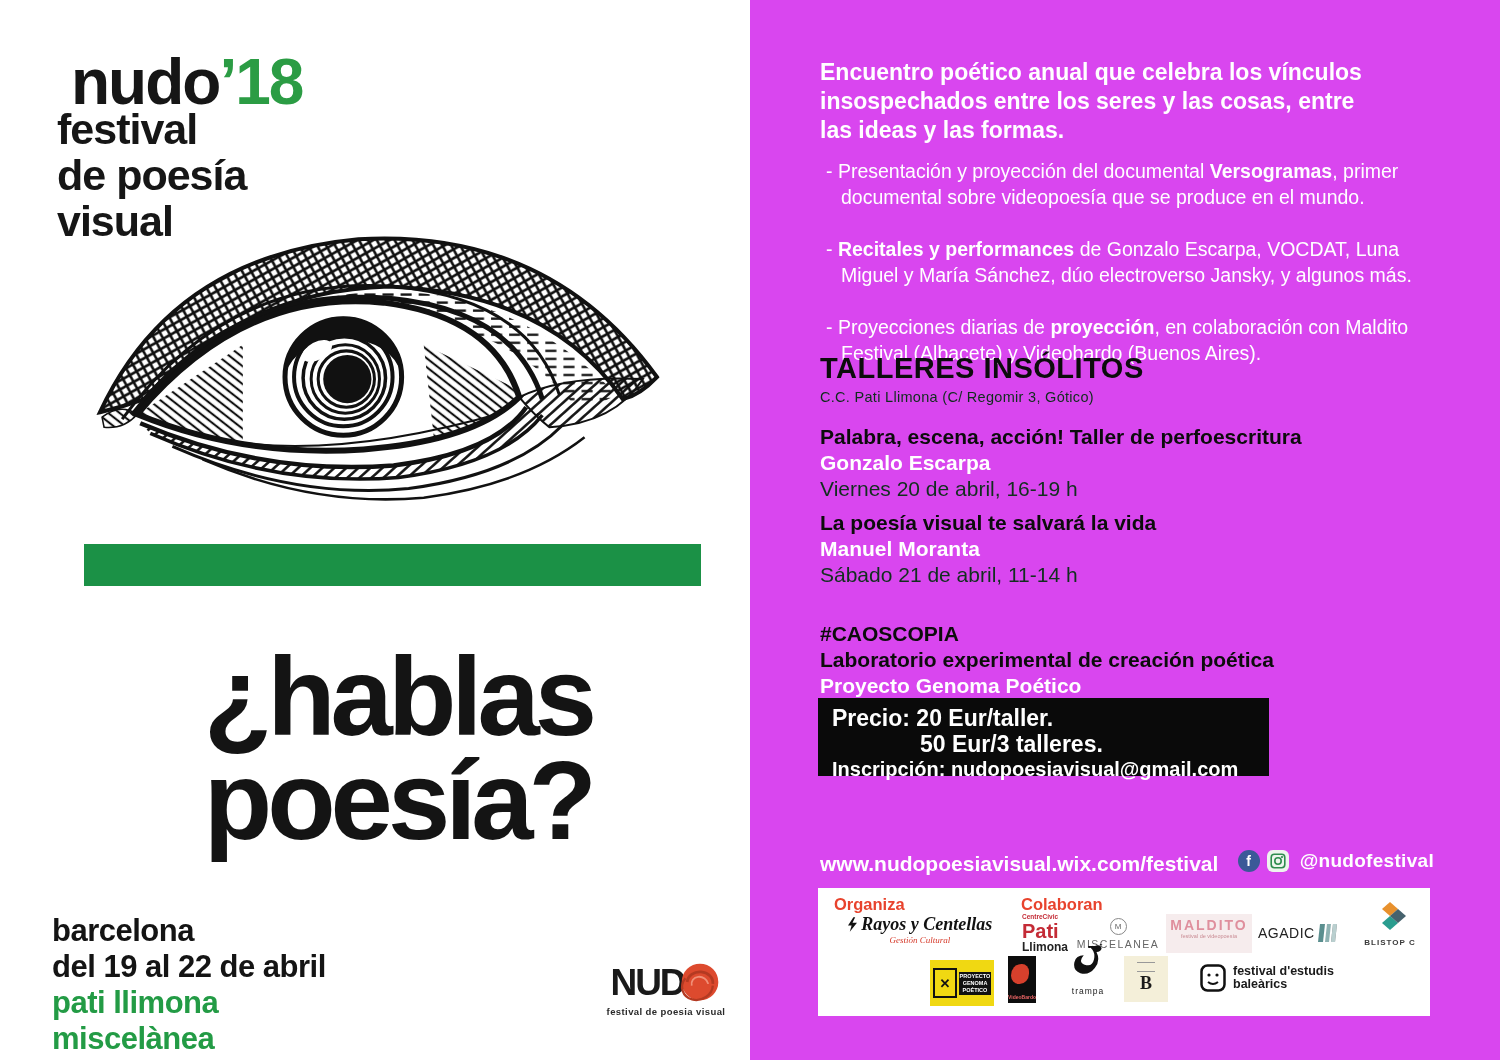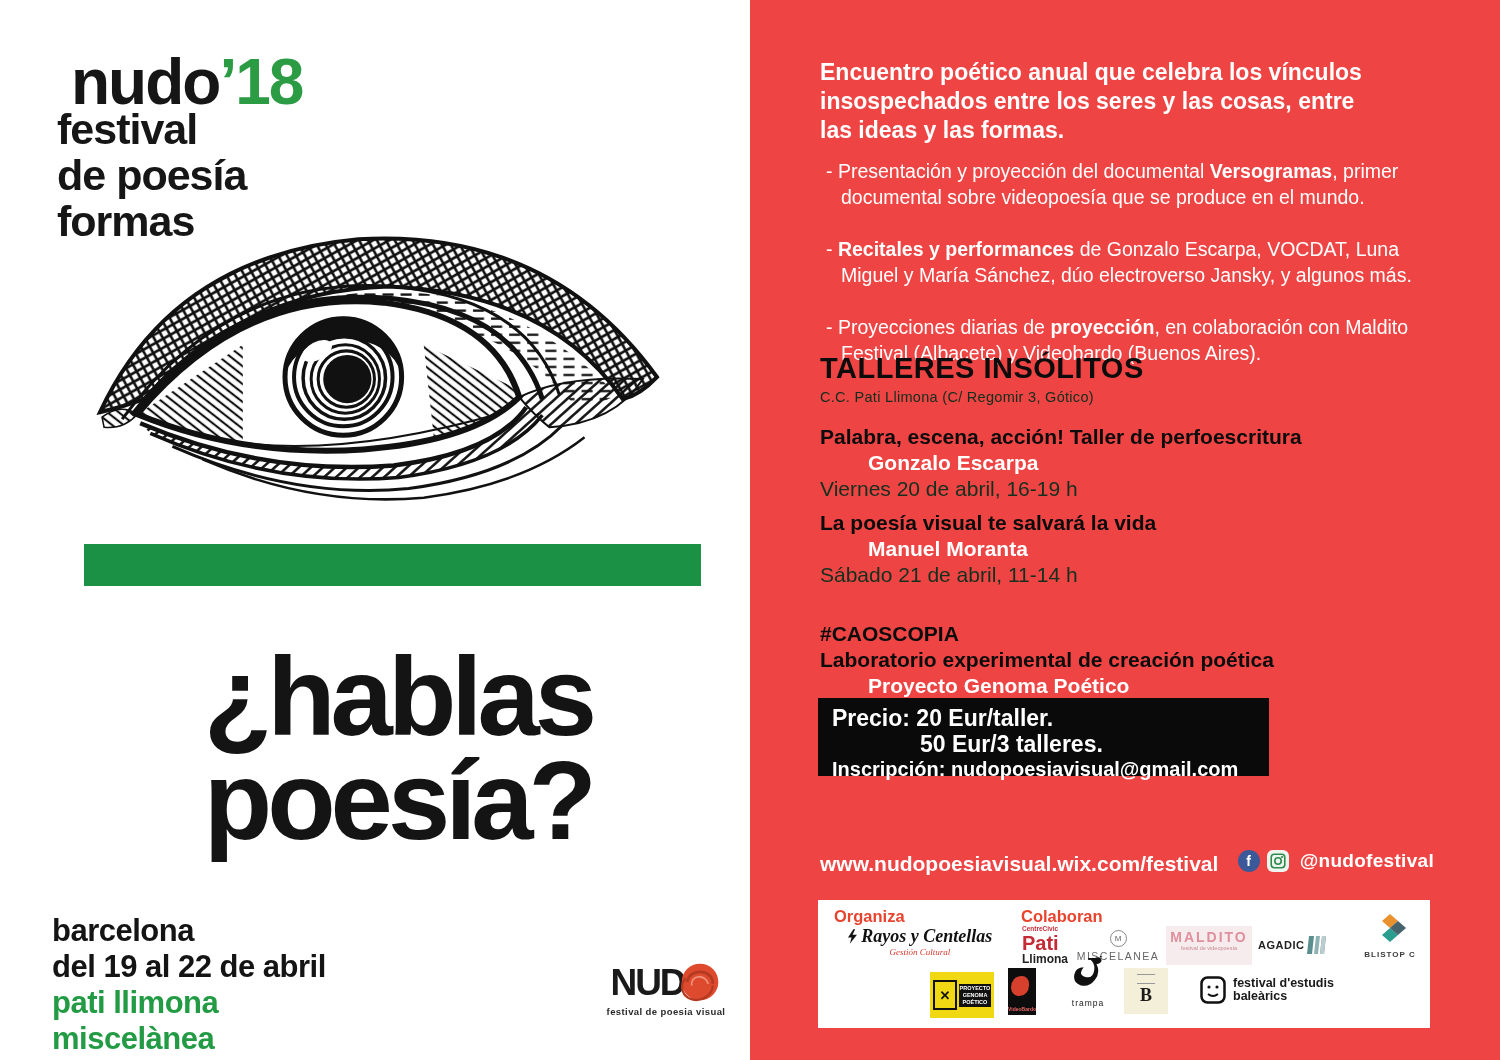--- a/index.html
+++ b/index.html
@@ -18,70 +18,70 @@
             font-size:112px;font-weight:800;line-height:104px;letter-spacing:-5px;color:#141414;}
   .loc{position:absolute;left:52px;top:913px;font-size:31px;font-weight:800;
        line-height:36px;letter-spacing:-0.5px;color:#141414;}
   .loc .green{color:#239b45;}
   .stamp{position:absolute;left:596px;top:960px;width:140px;text-align:center;}
   .stamp-row{display:flex;align-items:center;justify-content:center;}
   .stamp-text{font-size:37px;font-weight:700;letter-spacing:-2px;color:#1a1a1a;line-height:1;}
   .stamp-knot{margin-left:-7px;}
   .stamp-tag{font-size:9.5px;font-weight:600;color:#2a2a2a;letter-spacing:0.4px;margin-top:2px;}
   
-  .right-panel{position:absolute;left:750px;top:0;width:750px;height:1060px;background:#ef4444;}
+  .right-panel{position:absolute;left:750px;top:0;width:750px;height:1060px;background:#d946ef;}
   .intro{position:absolute;left:70px;top:58px;width:566px;font-size:23px;font-weight:800;
          color:#ffffff;line-height:29px;}
   .bullets{position:absolute;left:76px;top:158px;width:604px;margin:0;padding:0;list-style:none;}
   .bullets li{font-size:19.5px;line-height:26px;color:#ffffff;font-weight:500;
               margin-bottom:26px;padding-left:15px;text-indent:-15px;}
   .bullets b{font-weight:800;}
   .talleres-h{position:absolute;left:70px;top:352px;margin:0;font-size:29px;font-weight:800;
               color:#0c0c0c;letter-spacing:0.5px;}
   .venue-sub{position:absolute;left:70px;top:389px;font-size:14.5px;font-weight:500;
              color:#0f2e1c;letter-spacing:0.3px;}
   .workshop{position:absolute;left:70px;width:600px;}
   .w1{top:424px;} .w2{top:510px;} .w3{top:621px;}
   .w-title{font-size:21px;font-weight:800;color:#0c0c0c;line-height:26px;}
-  .w-name{font-size:21px;font-weight:800;color:#ffffff;line-height:26px;margin-left:48px;}
+  .w-name{font-size:21px;font-weight:800;color:#ffffff;line-height:26px;}
   .w-date{font-size:21px;font-weight:400;color:#11301e;line-height:26px;}
   .price-box{position:absolute;left:68px;top:698px;width:430px;height:66px;background:#0a0a0a;
              padding:7px 7px 5px 14px;}
   .price-l1,.price-l2{font-size:23px;font-weight:800;color:#ffffff;line-height:26px;}
   .price-l2{padding-left:88px;}
   .price-l3{font-size:20px;font-weight:700;color:#ffffff;line-height:24px;}
   .website{position:absolute;left:70px;top:852px;font-size:21px;font-weight:800;color:#ffffff;}
   .social{position:absolute;right:66px;top:850px;display:flex;align-items:center;gap:7px;}
   .fb-icon{width:22px;height:22px;border-radius:50%;background:#3b5998;color:#fff;
            font-size:14px;font-weight:700;display:flex;align-items:center;justify-content:center;}
   .ig-icon{width:22px;height:22px;border-radius:6px;background:#eef4ee;
            display:flex;align-items:center;justify-content:center;}
   .handle{font-size:19px;font-weight:800;color:#ffffff;letter-spacing:0.3px;margin-left:4px;}
   
-  .sponsors{position:absolute;left:68px;top:888px;width:612px;height:128px;background:#ffffff;margin-top:12px;}
+  .sponsors{position:absolute;left:68px;top:888px;width:612px;height:128px;background:#ffffff;}
   .sp-label{position:absolute;font-size:16.5px;font-weight:800;color:#e8432d;}
   .lbl-org{left:16px;top:7px;} .lbl-col{left:203px;top:7px;}
   .logo{position:absolute;}
   .rayos{left:10px;top:26px;width:184px;text-align:center;}
   .rayos-name{font-family:"Liberation Serif", serif;font-style:italic;font-weight:700;
               font-size:18px;color:#111;white-space:nowrap;}
   .rayos-sub{font-family:"Liberation Serif", serif;font-style:italic;font-size:9px;color:#d63a2a;}
   .pati{left:204px;top:26px;line-height:1;}
   .pati-top{font-size:6.5px;font-weight:700;color:#c42b36;}
   .pati-main{font-size:20px;font-weight:800;color:#c42b36;line-height:1;}
   .pati-sub{font-size:12px;font-weight:700;color:#222;}
   .misc{left:256px;top:30px;width:88px;text-align:center;}
   .misc-badge{width:15px;height:15px;border:1px solid #888;border-radius:50%;margin:0 auto 3px;
               font-size:8px;color:#666;display:flex;align-items:center;justify-content:center;}
   .misc-name{font-size:10.5px;color:#666;letter-spacing:1.5px;}
   .maldito{left:348px;top:26px;width:86px;height:36px;background:#f6eced;text-align:center;padding-top:3px;}
   .maldito-name{font-size:14px;font-weight:700;color:#df8f9d;letter-spacing:2px;}
   .maldito-sub{font-size:5.5px;color:#c98b94;}
   .agadic{left:440px;top:34px;display:flex;align-items:center;gap:3px;}
-  .agadic-name{font-size:11px;font-weight:700;color:#222;letter-spacing:0.5px;text-align:center;}
+  .agadic-name{font-size:14px;font-weight:400;color:#222;letter-spacing:0.5px;text-align:center;}
   .blistopic{left:540px;top:14px;width:64px;text-align:center;}
   .blistopic-name{font-size:8px;font-weight:700;color:#3a3a3a;letter-spacing:1px;margin-top:2px;}
   .genoma{left:112px;top:72px;width:60px;height:42px;background:#f0d812;display:flex;
           align-items:center;justify-content:center;gap:2px;padding:2px;}
   .genoma-x{width:20px;height:26px;border:2px solid #111;display:flex;align-items:center;
             justify-content:center;font-size:13px;font-weight:700;color:#111;}
   .genoma-name{width:32px;background:#111;color:#fff;font-size:5.5px;line-height:7px;
                font-weight:700;text-align:center;padding:1px 0;}
   .videobardo{left:190px;top:68px;width:28px;height:47px;background:#0d0d0d;position:absolute;overflow:hidden;}
   .vb-blob{position:absolute;left:3px;top:8px;width:18px;height:20px;background:#d6402c;
@@ -102,21 +102,21 @@
 
 <div id="poster">
 
   <section class="left-panel">
 
     <h1 class="brand"><span>nudo</span><span class="year">’18</span></h1>
 
     <div class="subtitle">
       <div>festival</div>
       <div>de poesía</div>
-      <div>formas</div>
+      <div>visual</div>
     </div>
 
     <svg class="eye-svg" width="578" height="298" viewBox="0 0 575 296">
       <defs>
         <pattern id="crossH" width="11" height="11" patternUnits="userSpaceOnUse" patternTransform="rotate(16)">
           <path d="M0,0 L11,11 M11,0 L0,11" stroke="#111" stroke-width="2.6" fill="none"></path>
         </pattern>
         <pattern id="hDash" width="18" height="8" patternUnits="userSpaceOnUse">
           <line x1="1" y1="4" x2="12" y2="4" stroke="#111" stroke-width="2.3"></line>
         </pattern>

